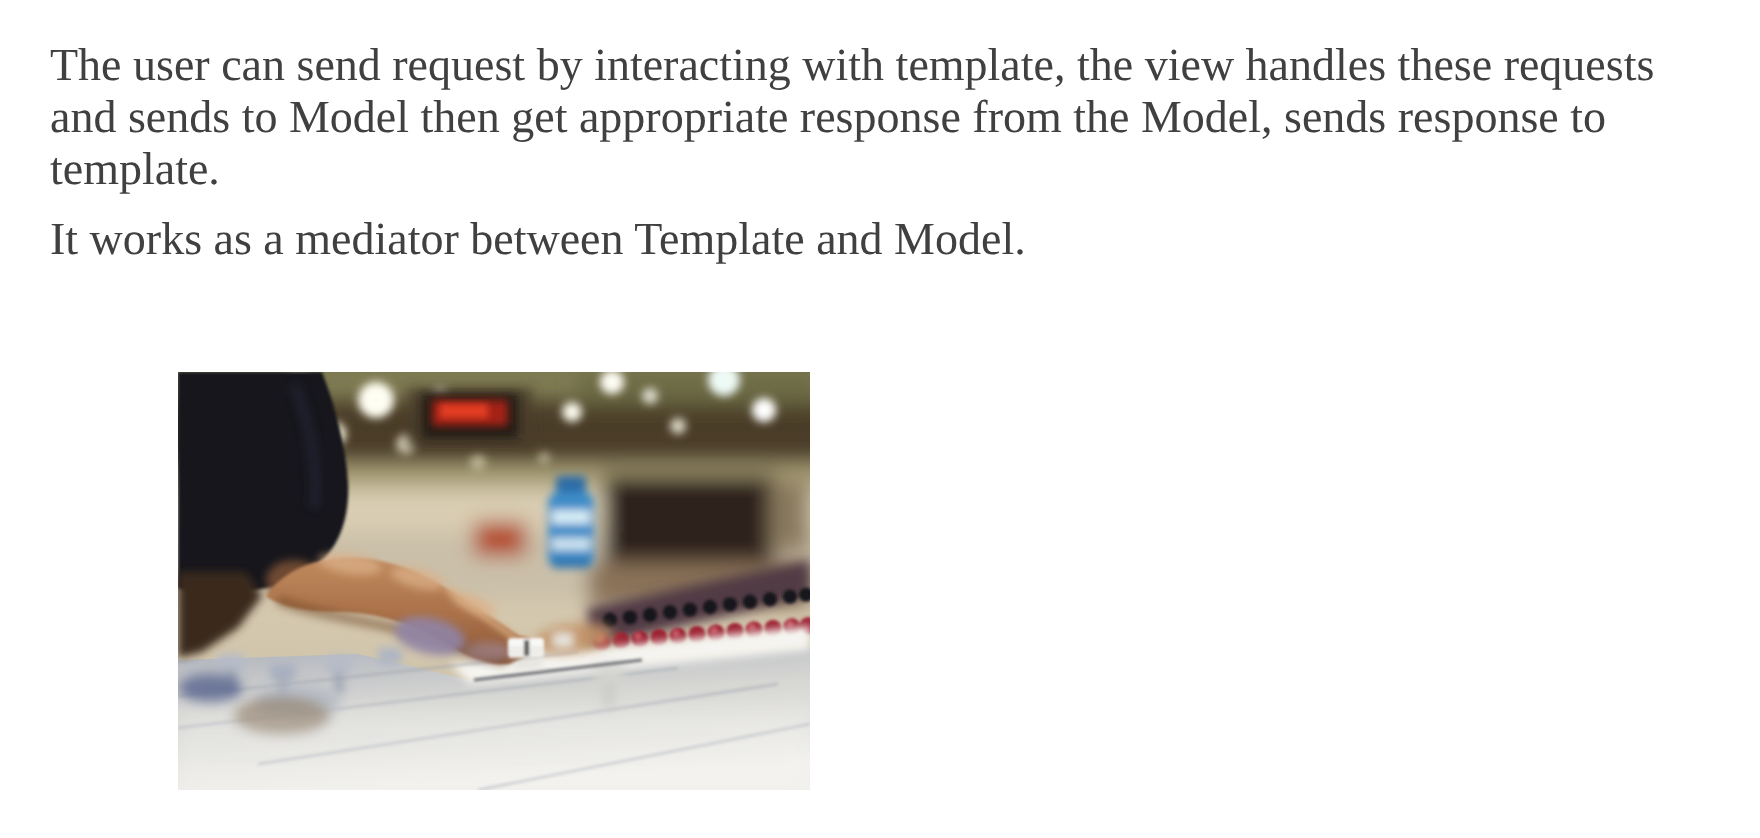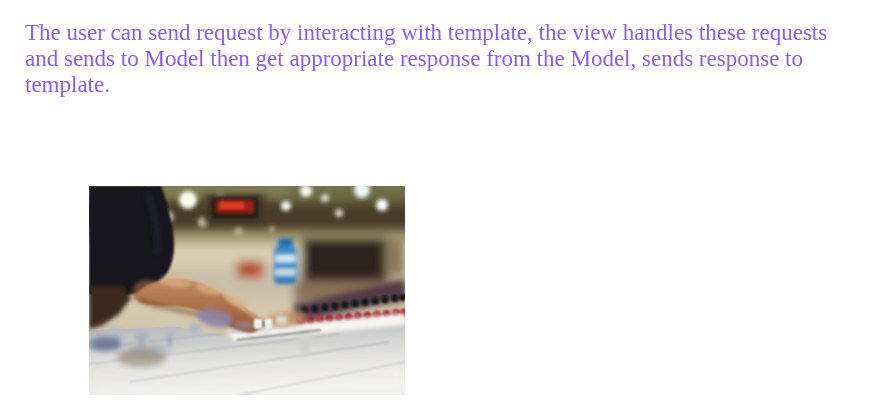--- a/index.html
+++ b/index.html
@@ -4,40 +4,41 @@
 <style>
   html,body{margin:0;padding:0;}
   body{
     width:880px;height:419px;
     background:#ffffff;
     font-family:"Liberation Serif","DejaVu Serif",serif;
     position:relative;overflow:hidden;
   }
   .text-block{
     position:absolute;left:25px;top:20px;width:845px;
-    color:#8b5cf6;
+    color:#404040;
   }
   .text-block p{
     margin:0 0 9px 0;
     font-size:23px;line-height:26px;
     white-space:pre-line;
   }
   .figure{
     position:absolute;left:89px;top:186px;width:316px;height:209px;
     overflow:hidden;
   }
   .figure svg{display:block;width:316px;height:209px;}
 </style>
 </head>
 <body>
 
 <div class="text-block">
   <p>The user can send request by interacting with template, the view handles these requests
 and sends to Model then get appropriate response from the Model, sends response to
 template.</p>
+  <p>It works as a mediator between Template and Model.</p>
 </div>
 
 <div class="figure">
   <svg viewBox="0 0 316 209" preserveAspectRatio="none">
     <defs>
       <filter id="b5" x="-40%" y="-40%" width="180%" height="180%">
           <feGaussianBlur stdDeviation="5"></feGaussianBlur>
         </filter>
       <filter id="b3" x="-40%" y="-40%" width="180%" height="180%">
           <feGaussianBlur stdDeviation="3"></feGaussianBlur>

